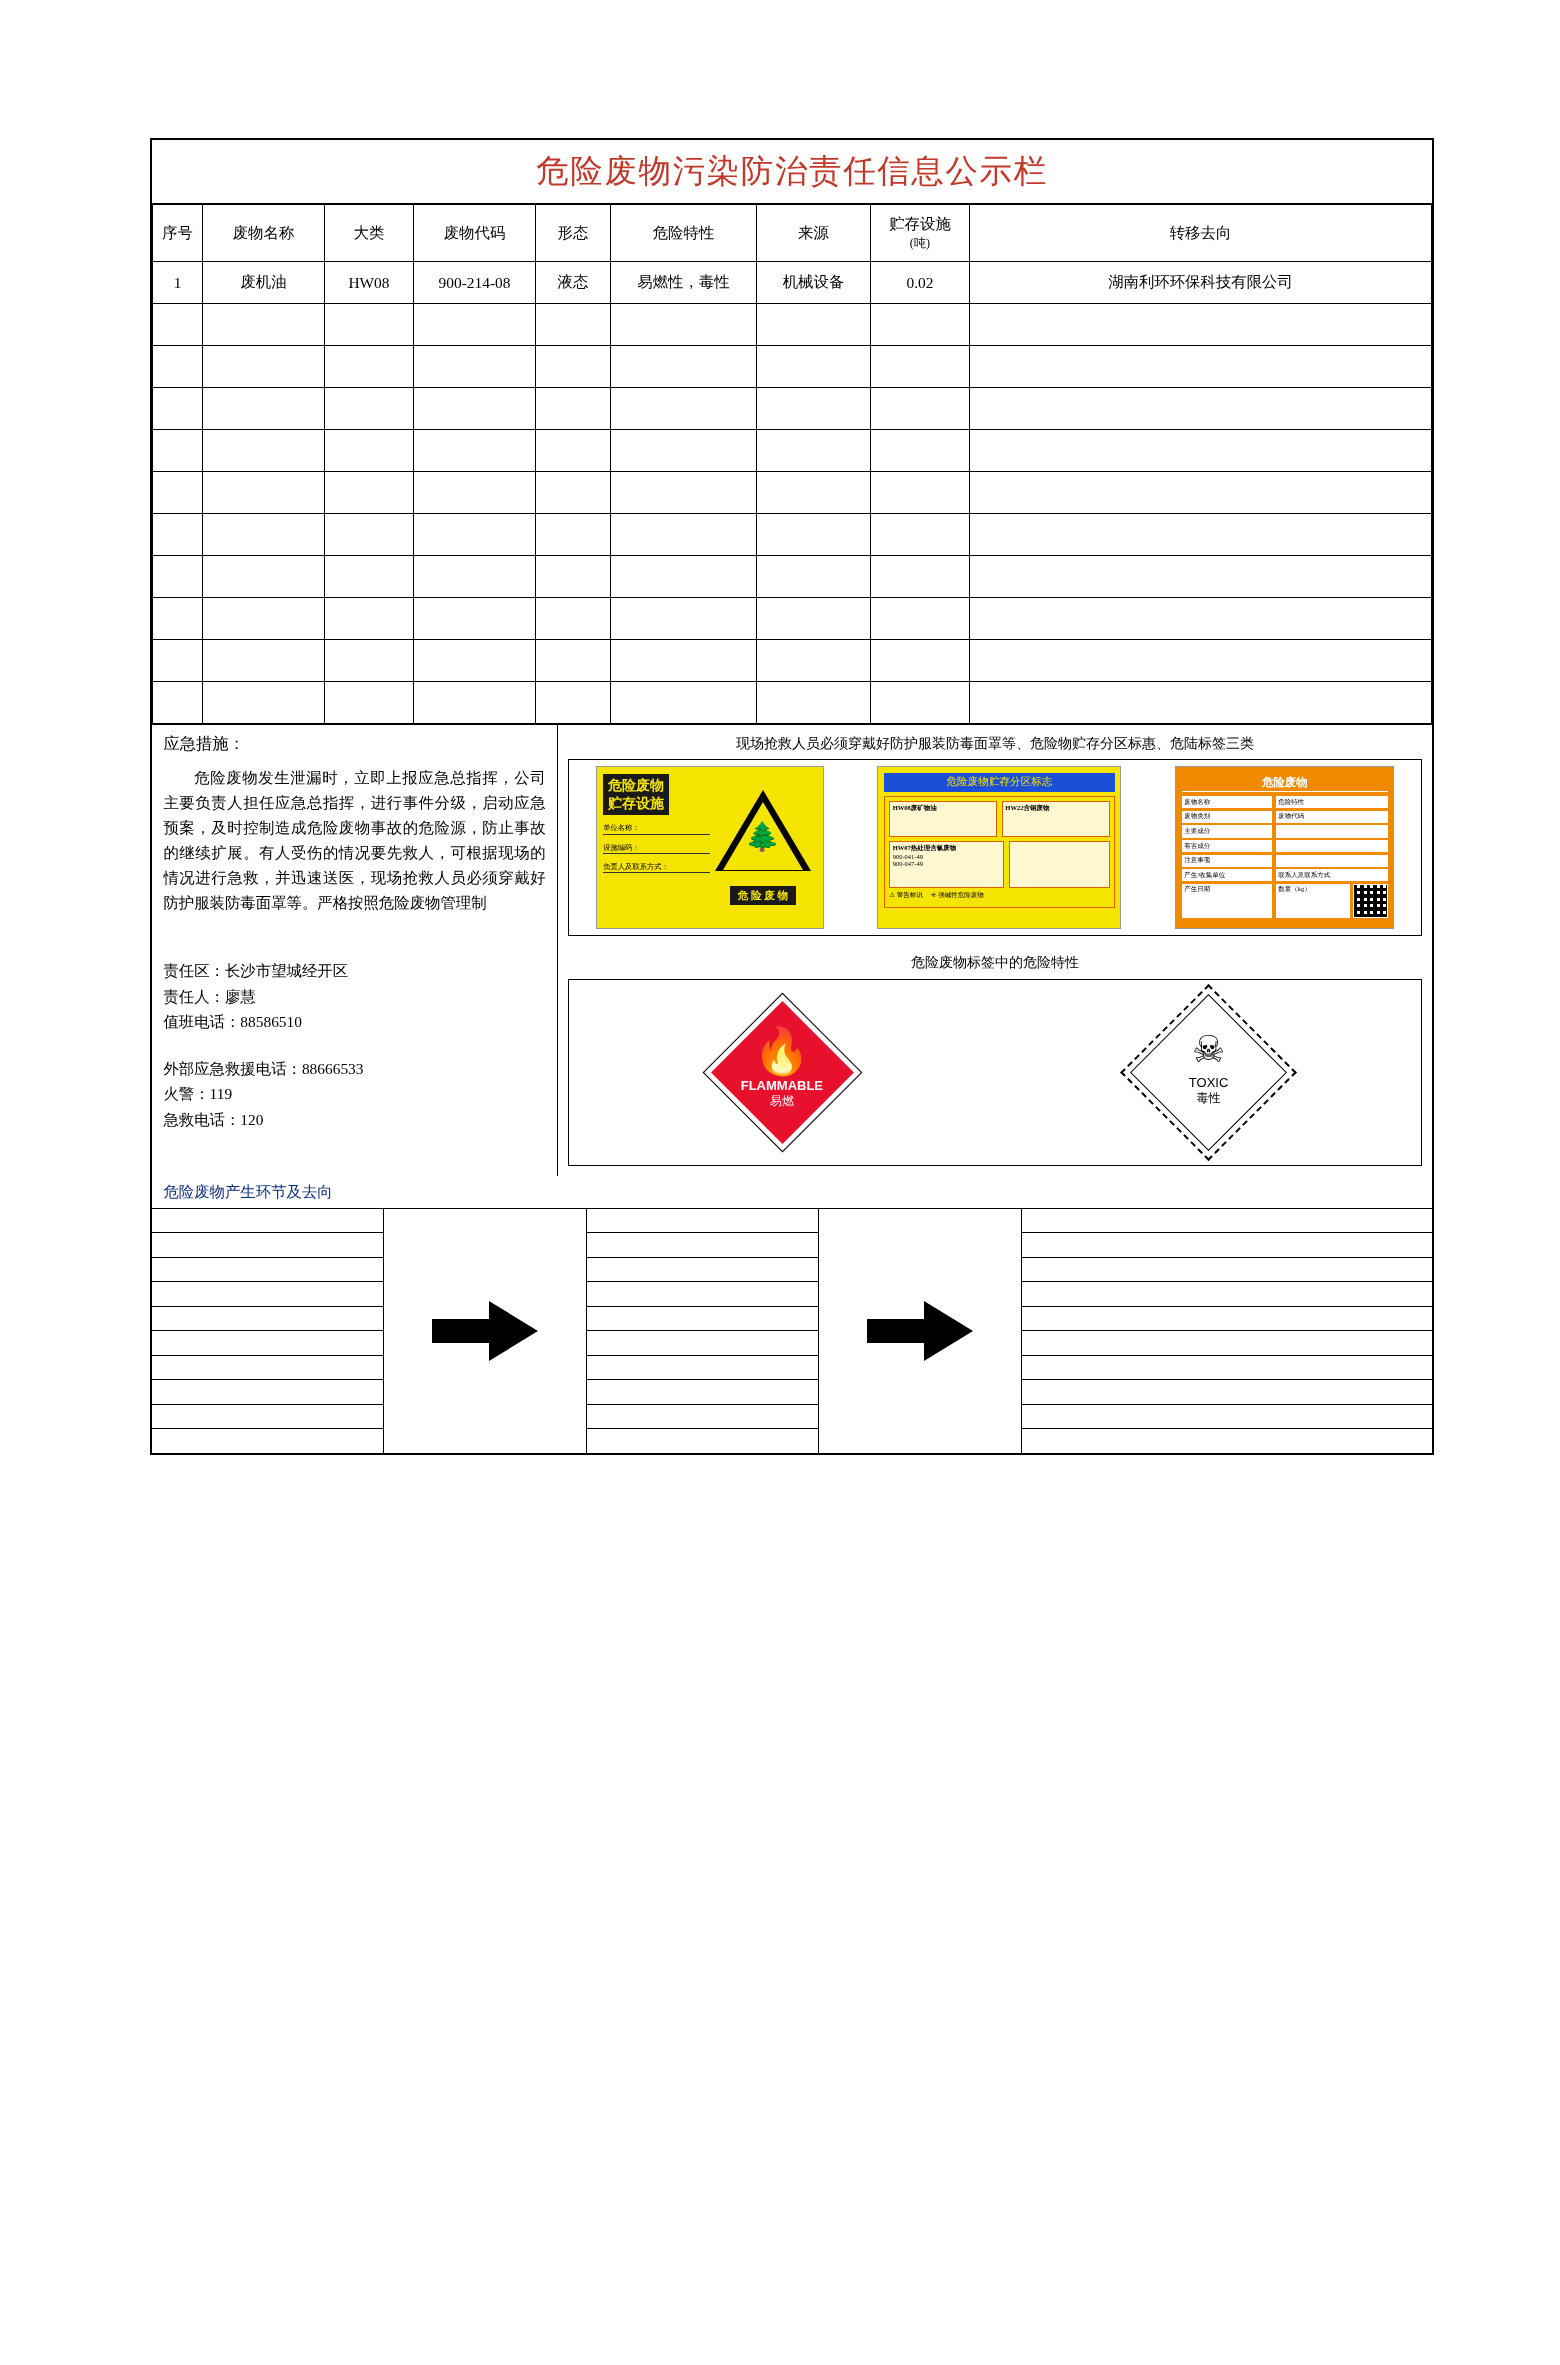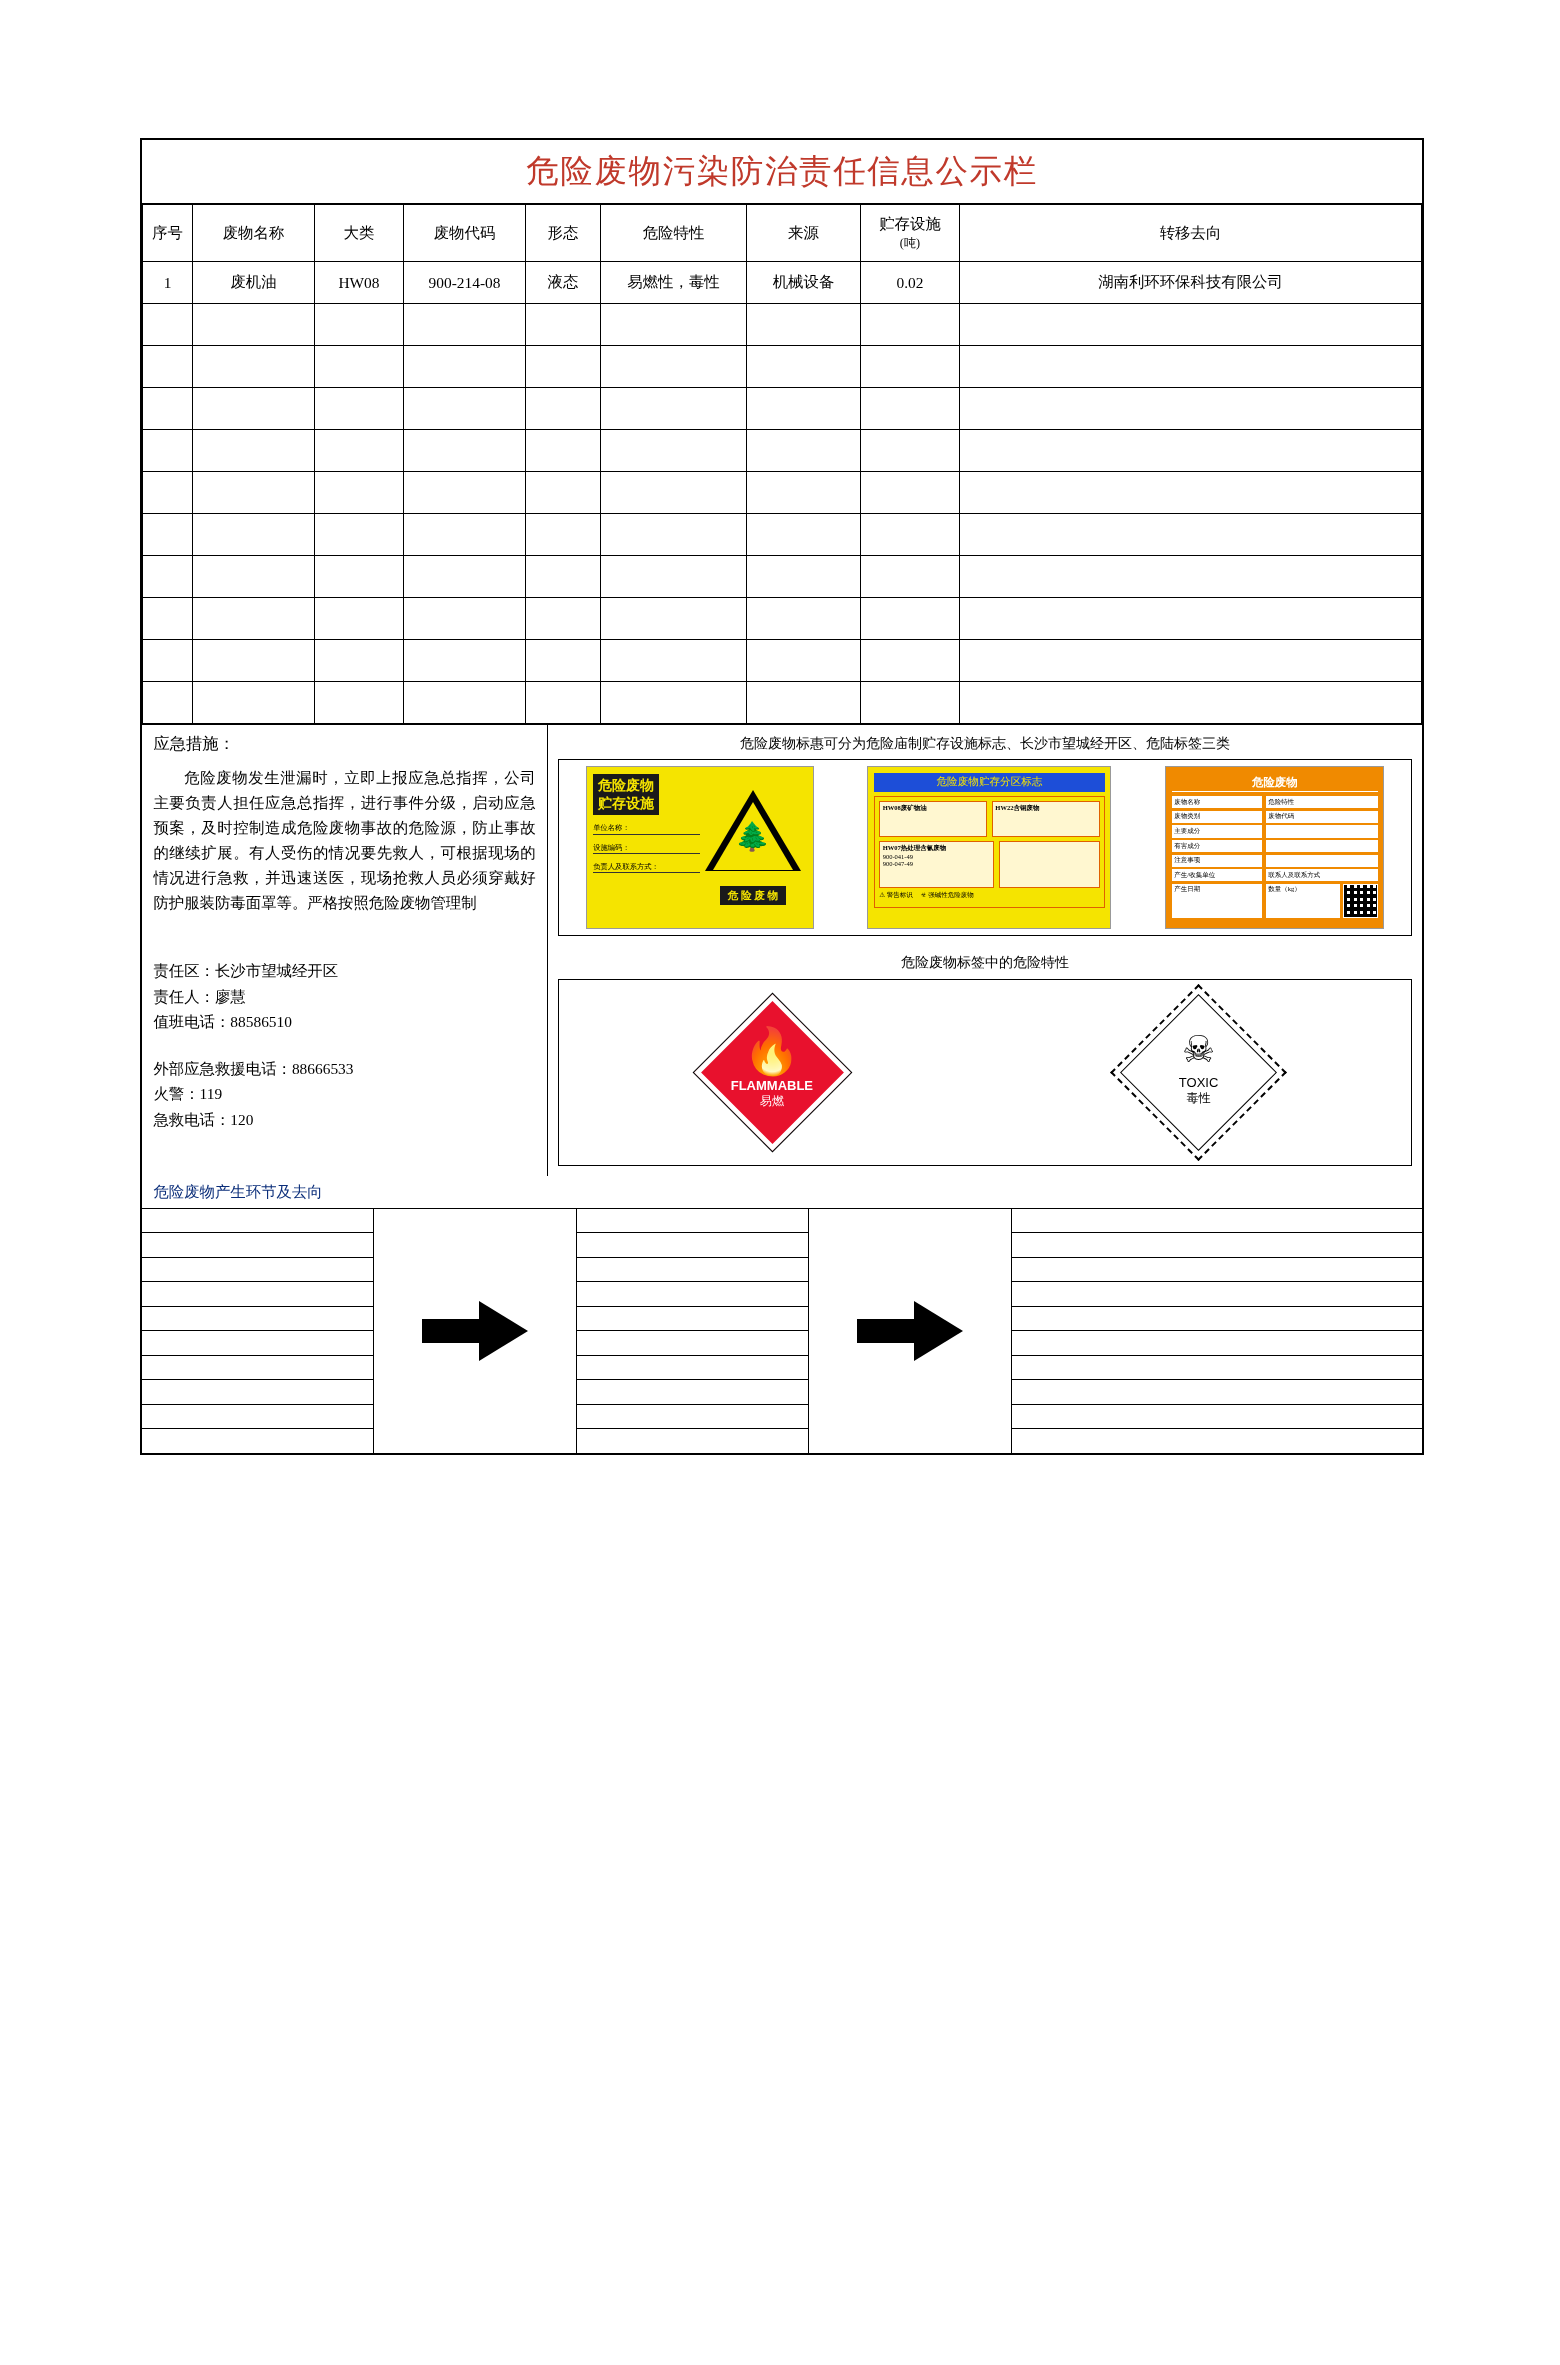--- a/index.html
+++ b/index.html
@@ -1,18 +1,18 @@
 <!DOCTYPE html>
 <html style="font-size:13px"><head>
 <meta charset="utf-8">
 <style>
   html,body{margin:0;padding:0;background:#fff;}
   body{width:1560px;height:2366px;font-family:"Liberation Serif",serif;}
   .page{position:relative;width:1560px;height:2366px;background:#fff;}
-  .sheet{position:absolute;left:140px;top:138px;width:1284px;border:2.4px solid #000;box-sizing:border-box;}
+  .sheet{position:absolute;left:150px;top:138px;width:1284px;border:2.4px solid #000;box-sizing:border-box;}
 
   
   .title-row{border-bottom:1.6px solid #000;height:63px;display:flex;align-items:center;justify-content:center;}
   .title{font-size:32.5px;letter-spacing:1.6px;color:#c0392b;font-family:"Liberation Serif",serif;}
 
   
   table.main{border-collapse:collapse;width:100%;table-layout:fixed;}
   table.main td,table.main th{border:1.2px solid #000;font-size:15.4px;text-align:center;font-weight:normal;
      font-family:"Liberation Serif",serif;}
   table.main thead td{height:54px;line-height:1.15;}
@@ -271,21 +271,21 @@
           <div>值班电话：88586510</div>
         </div>
         <div class="resp2">
           <div>外部应急救援电话：88666533</div>
           <div>火警：119</div>
           <div>急救电话：120</div>
         </div>
       </div>
 
       <div class="emg-right">
-        <div class="cap">危险废物标惠可分为危险庙制贮存设施标志、长沙市望城经开区、危陆标签三类</div>
+        <div class="cap">现场抢救人员必须穿戴好防护服装防毒面罩等、危险物贮存分区标惠、危陆标签三类</div>
 
         <div class="box gallery">
 
           <div class="lbl1">
             <div class="l">
               <div class="l1title">危险废物<br>贮存设施</div>
               <div class="l1lines">
                 <div>单位名称：</div>
                 <div>设施编码：</div>
                 <div>负责人及联系方式：</div>

